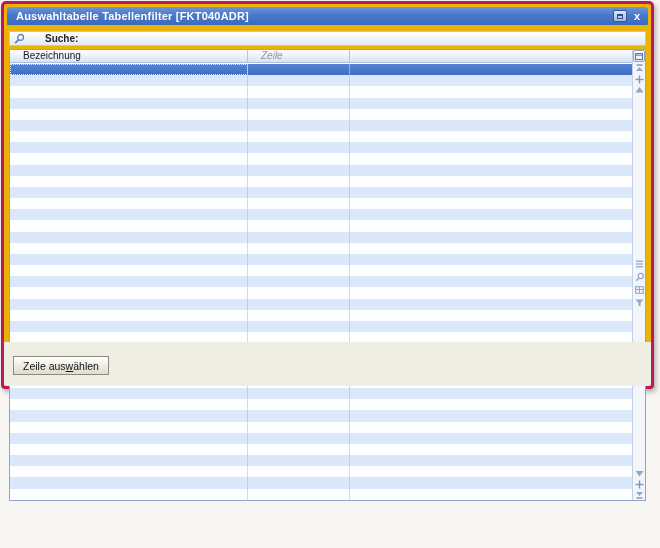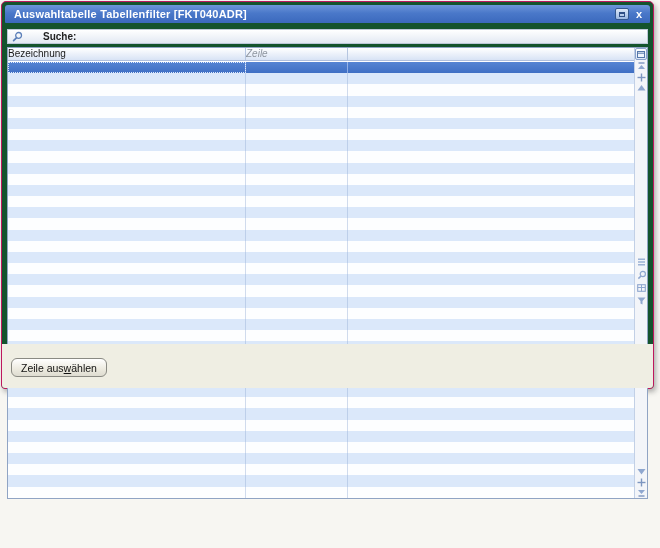--- a/index.html
+++ b/index.html
@@ -1,20 +1,20 @@
 <!DOCTYPE html>
 <html><head>
 <meta charset="utf-8">
 <style>
   html,body{margin:0;padding:0;width:660px;height:548px;background:#f7f6f2;
     font-family:"Liberation Sans","DejaVu Sans",sans-serif;overflow:hidden;}
   *{box-sizing:border-box;}
 
   .window{position:absolute;left:1px;top:1px;width:653px;height:388px;
-    background:#14532d;border:1px solid #be185d;border-radius:5px 5px 4px 4px;
+    background:#eab308;border:3px solid #be185d;border-radius:5px 5px 4px 4px;
     box-shadow:2px 3px 5px rgba(90,90,90,.45);}
 
   
   .titlebar{position:absolute;left:3px;right:3px;top:3px;height:18px;
     border-radius:3px 3px 1px 1px;
     background:linear-gradient(180deg,#6d96da 0%,#4a78c9 45%,#3b69bd 100%);
     display:flex;align-items:center;}
   .title{color:#ffffff;font-size:11px;font-weight:bold;margin-left:9px;
     letter-spacing:.2px;white-space:nowrap;}
   .titlebar-spacer{flex:1;}
@@ -32,21 +32,21 @@
   .search-icon{margin-left:4px;display:flex;}
   .search-label{font-weight:bold;color:#222222;margin-left:20px;}
   .search-placeholder{font-style:italic;color:#99a1ad;margin-left:6px;}
 
   
   .grid{position:absolute;left:5px;right:5px;top:45px;height:452px;
     border:1px solid #90a4c4;background:#fdfeff;}
   .header{position:absolute;left:0;right:13px;top:0;height:13px;display:flex;
     background:linear-gradient(180deg,#ffffff,#d8e3f5);
     border-bottom:1px solid #aebfdd;font-size:10px;line-height:12px;}
-  .hcell{padding-left:0;border-right:1px solid #b6c6e0;overflow:hidden;white-space:nowrap;}
+  .hcell{padding-left:13px;border-right:1px solid #b6c6e0;overflow:hidden;white-space:nowrap;}
   .hc1{width:238px;color:#1a1a1a;}
   .hc2{width:102px;color:#8e959f;font-style:italic;}
   .hc3{flex:1;border-right:none;}
 
   .viewport{position:absolute;left:0;right:13px;top:14px;bottom:0;overflow:hidden;}
   .row{display:flex;height:11.18px;background:#fdfeff;}
   .row.alt{background:#dbe8fa;}
   .row.sel{background:linear-gradient(180deg,#5584d3,#3f6fc4);}
   .cell{height:100%;border-right:1px solid rgba(154,178,216,.45);}
   .c1{width:238px;}
@@ -63,21 +63,21 @@
     background:linear-gradient(180deg,#ffffff,#dce6f6);
     display:flex;align-items:center;justify-content:center;cursor:default;}
   .rail-ico{position:absolute;left:1px;width:11px;height:10px;
     display:flex;align-items:center;justify-content:center;cursor:default;}
 
   
   .footer{position:absolute;left:0;right:0;bottom:0;height:44px;background:#efeee3;
     border-radius:0 0 3px 3px;}
   .select-row-btn{position:absolute;left:9px;top:14px;height:19px;padding:0 9px;
     font-size:10.5px;font-family:inherit;color:#111111;
-    border:1px solid #8a8a83;border-radius:6px;
+    border:1px solid #8a8a83;border-radius:0;
     background:linear-gradient(180deg,#ffffff,#eceadf 60%,#dedcd1);
     display:flex;align-items:center;cursor:default;white-space:pre;}
   .accel{text-decoration:underline;}
 </style>
 </head>
 <body>
 
 <div class="window">
 
   <div class="titlebar">

